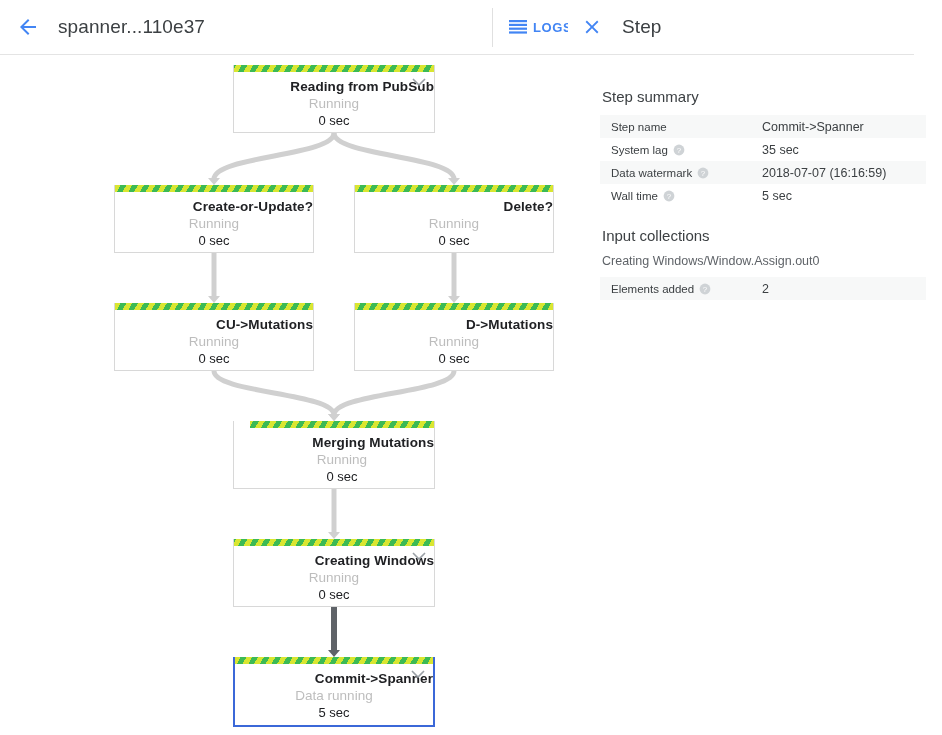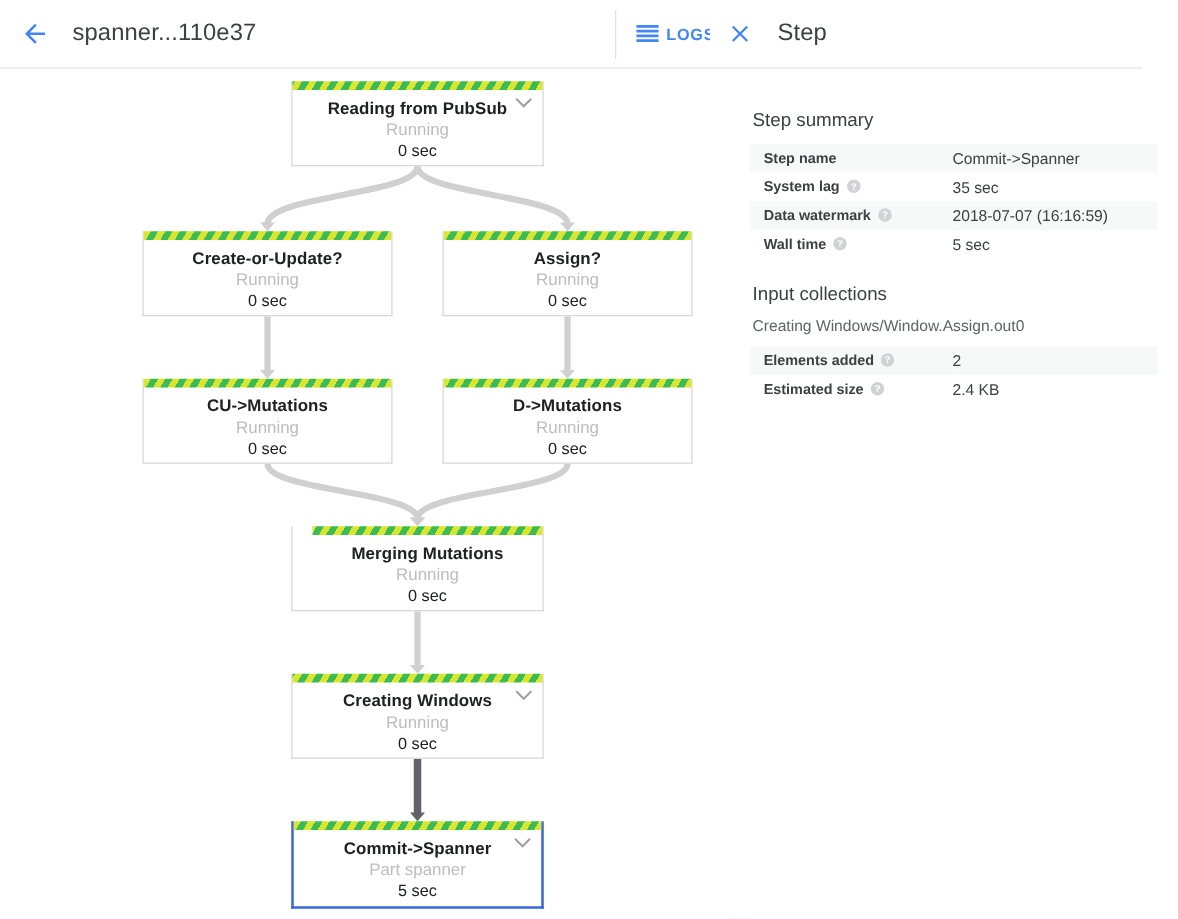--- a/index.html
+++ b/index.html
@@ -66,21 +66,21 @@
   .node.selected { border: 2px solid #3b68d8; border-top: none; }
   .node-bar {
     height: 7px; width: 100%;
     background-image: repeating-linear-gradient(
       -60deg,
       #d9e631 0px, #d9e631 5px,
       #3cba54 5px, #3cba54 10px);
   }
   .node-title {
     font-size: 13.5px; font-weight: bold; color: #202124;
-    margin-top: 7px; letter-spacing: .1px;
+    margin-top: 7px; letter-spacing: .1px; text-align: right;
   }
   .node-status { font-size: 13.5px; color: #bdbdbd; margin-top: 2px; }
   .node-time { font-size: 13px; color: #202124; margin-top: 2px; }
   .node-chevron {
     position: absolute; right: 8px; top: 12px;
     width: 14px; height: 10px;
   }
 
   
   #graph-scroll-track {
@@ -112,21 +112,21 @@
   }
 
   #panel-body { position: absolute; left: 0; top: 56px; width: 346px; padding: 12px; }
   .section-title {
     font-size: 15px; color: #3c4043; padding: 20px 0 10px 22px;
   }
   .kv-table { width: 326px; margin-left: 20px; border-collapse: collapse; }
   .kv-row { height: 23px; }
   .kv-row.shaded { background: #f7f8f8; }
   .kv-key {
-    font-size: 11.5px; font-weight: bold; color: #3c4043;
+    font-size: 11.5px; font-weight: normal; color: #3c4043;
     padding-left: 11px; white-space: nowrap; width: 162px;
   }
   .kv-val { font-size: 12.5px; color: #3c4043; white-space: nowrap; }
   .help-icon {
     display: inline-block; vertical-align: -2px; margin-left: 5px;
     width: 12px; height: 12px;
   }
   #collection-name {
     font-size: 12.5px; color: #5f6368; padding: 0 0 9px 22px;
   }
@@ -187,21 +187,21 @@
           </svg>
         </div>
         <div class="node" style="left: 114px; top: 129px; width: 200px; height: 68px;">
           <div class="node-bar"></div>
           <div class="node-title">Create-or-Update?</div>
           <div class="node-status">Running</div>
           <div class="node-time">0 sec</div>
         </div>
         <div class="node" style="left: 354px; top: 129px; width: 200px; height: 68px;">
           <div class="node-bar"></div>
-          <div class="node-title">Assign?</div>
+          <div class="node-title">Delete?</div>
           <div class="node-status">Running</div>
           <div class="node-time">0 sec</div>
         </div>
         <div class="node" style="left: 114px; top: 247px; width: 200px; height: 68px;">
           <div class="node-bar"></div>
           <div class="node-title">CU-&gt;Mutations</div>
           <div class="node-status">Running</div>
           <div class="node-time">0 sec</div>
         </div>
         <div class="node" style="left: 354px; top: 247px; width: 200px; height: 68px;">
@@ -221,21 +221,21 @@
           <div class="node-title">Creating Windows</div>
           <div class="node-status">Running</div>
           <div class="node-time">0 sec</div>
           <svg class="node-chevron" viewBox="0 0 14 10">
             <path d="M1 2 L7 8 L13 2" stroke="#9aa0a6" stroke-width="1.6" fill="none"></path>
           </svg>
         </div>
         <div class="node selected" style="left: 233px; top: 601px; width: 202px; height: 70px;">
           <div class="node-bar"></div>
           <div class="node-title">Commit-&gt;Spanner</div>
-          <div class="node-status">Part spanner</div>
+          <div class="node-status">Data running</div>
           <div class="node-time">5 sec</div>
           <svg class="node-chevron" viewBox="0 0 14 10">
             <path d="M1 2 L7 8 L13 2" stroke="#9aa0a6" stroke-width="1.6" fill="none"></path>
           </svg>
         </div>
       </div>
 
     <div id="graph-scroll-track"></div>
     <div id="graph-scroll-thumb"></div>
   </div>
@@ -287,24 +287,17 @@
       <div id="collection-name">Creating Windows/Window.Assign.out0</div>
       <table class="kv-table" id="input-table">
           <tbody>
             <tr class="kv-row shaded">
               <td class="kv-key">Elements added<svg class="help-icon" viewBox="0 0 16 16">
                   <circle cx="8" cy="8" r="7.2" fill="#cfd3d6"></circle>
                   <text x="8" y="11.6" text-anchor="middle" font-size="10.5" font-family="Liberation Sans, sans-serif" fill="#ffffff">?</text>
                 </svg></td>
               <td class="kv-val">2</td>
             </tr>
-            <tr class="kv-row">
-              <td class="kv-key">Estimated size<svg class="help-icon" viewBox="0 0 16 16">
-                  <circle cx="8" cy="8" r="7.2" fill="#cfd3d6"></circle>
-                  <text x="8" y="11.6" text-anchor="middle" font-size="10.5" font-family="Liberation Sans, sans-serif" fill="#ffffff">?</text>
-                </svg></td>
-              <td class="kv-val">2.4 KB</td>
-            </tr>
           </tbody>
         </table>
     </div>
   </div>
 </div>
 
 </body></html>

